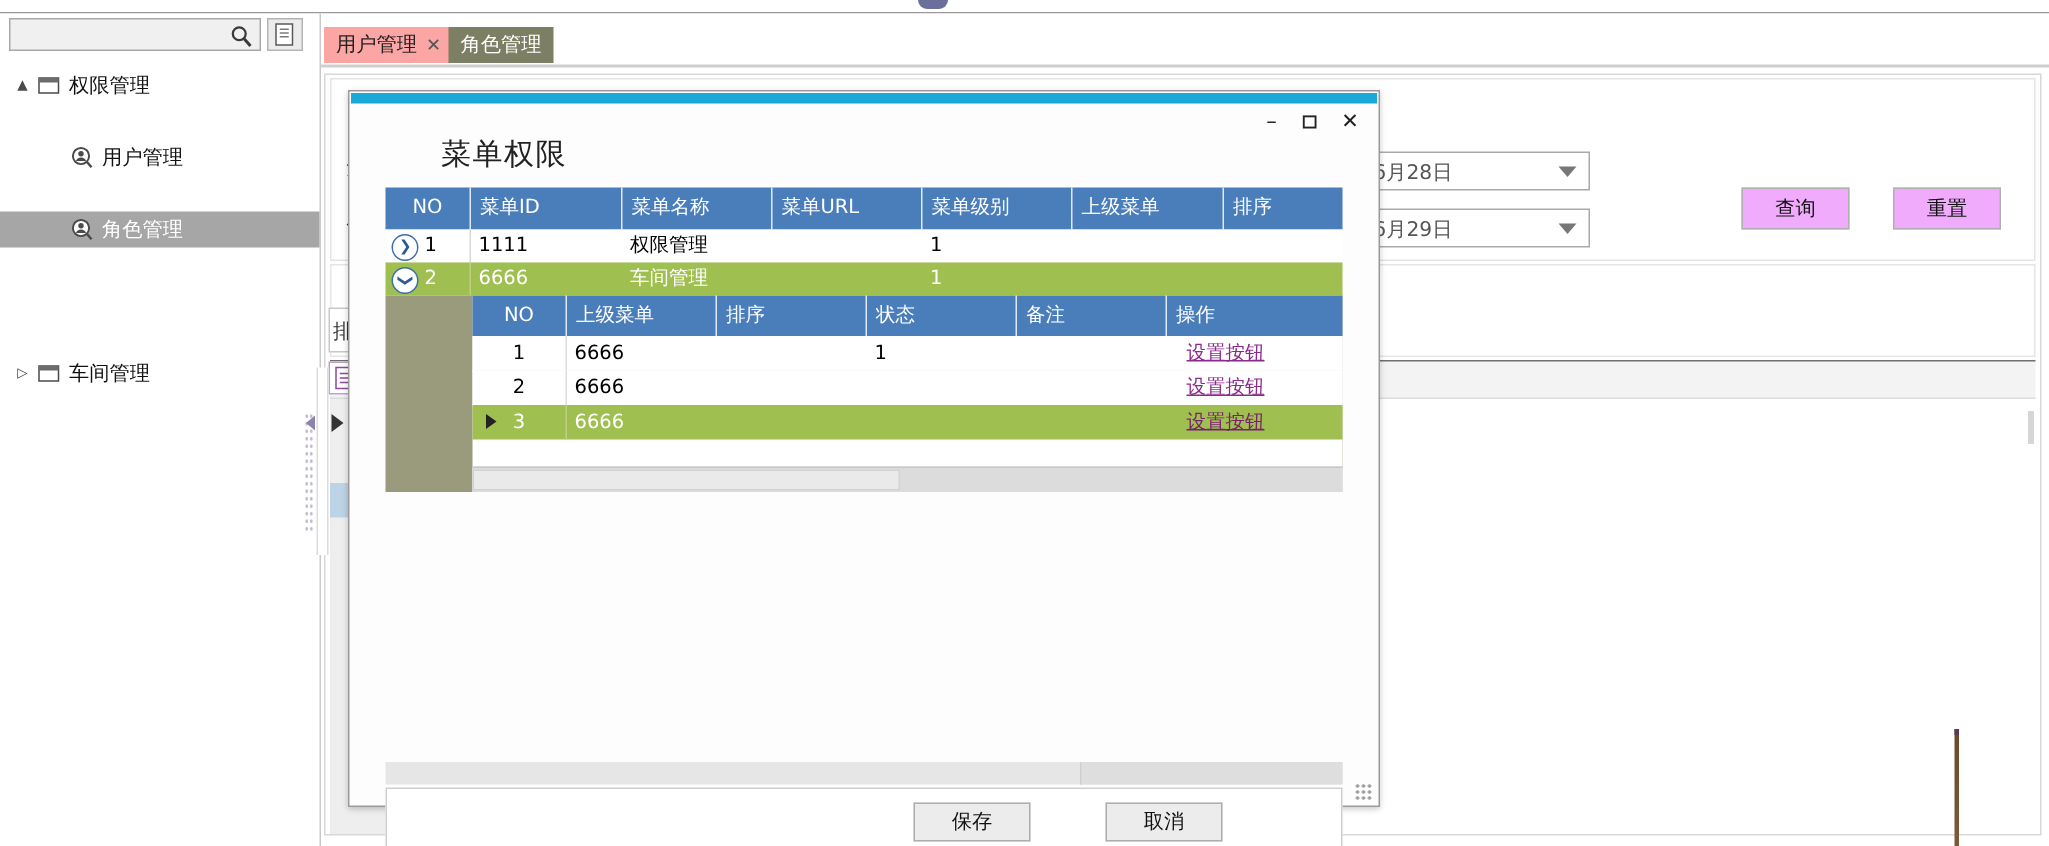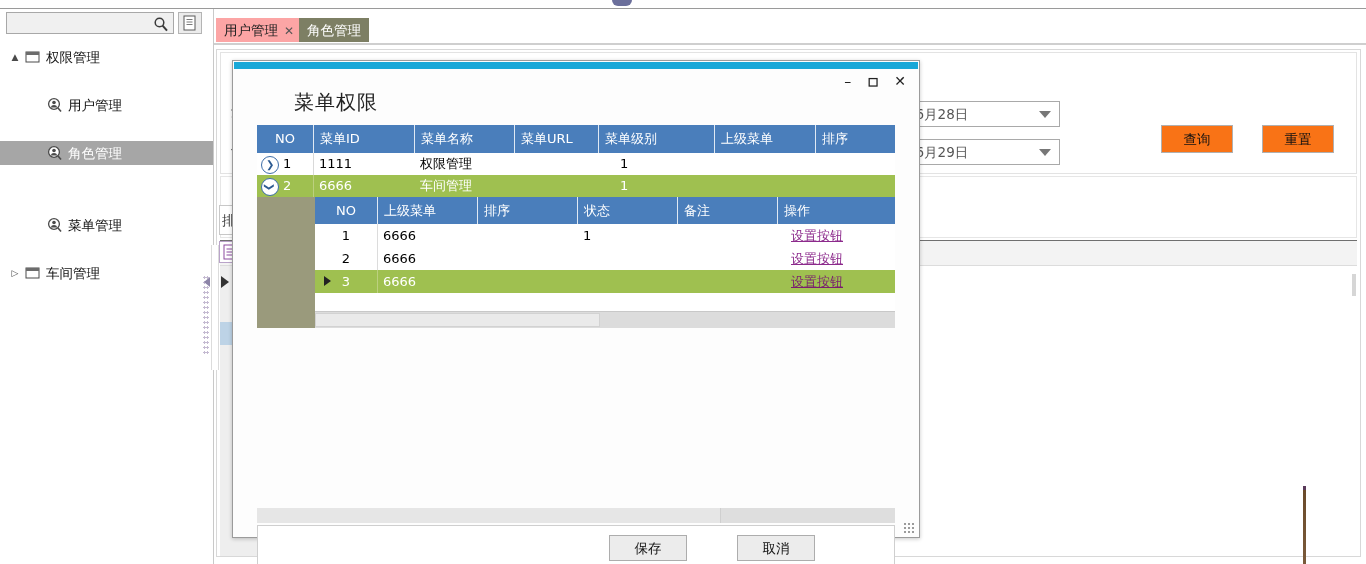--- a/index.html
+++ b/index.html
@@ -43,21 +43,21 @@
   .tab.active .tclose { margin-left:6px; color:#555; font-size:12px; }
   .tab.inactive { left:85px; background:#7d7f64; color:#fff; }
   .tabline { position:absolute; left:0; top:34px; width:1152px; height:2px; background:#cfcfcf; }
 
   .panel-outer { position:absolute; left:2px; top:40px; width:1145px; height:508px; border:1px solid #d8d8d8; box-sizing:border-box; background:#fff; }
   .search-area { position:absolute; left:3px; top:2px; width:1137px; height:122px; border:1px solid #e3e3e3; box-sizing:border-box; background:#fff; }
   .fld-label { position:absolute; font-size:13.5px; color:#222; }
   .combo { position:absolute; width:165px; height:26px; background:#fff; border:1px solid #a9a9a9; box-sizing:border-box; }
   .combo .cv { position:absolute; left:6px; top:4px; font-size:13.5px; color:#555; }
   .combo .carrow { position:absolute; right:8px; top:9px; width:0;height:0; border-left:6px solid transparent; border-right:6px solid transparent; border-top:7px solid #777; }
-  .gbtn { position:absolute; width:72px; height:28px; background:#f97316; border:1px solid #b0b0b0; box-sizing:border-box;
+  .gbtn { position:absolute; width:72px; height:28px; background:#f0abfc; border:1px solid #b0b0b0; box-sizing:border-box;
           font-size:13.5px; color:#111; text-align:center; line-height:26px; }
 
   .toolbar-area { position:absolute; left:3px; top:126px; width:1137px; height:62px; border:1px solid #e6e6e6; box-sizing:border-box; background:#fff; }
   .grid-hdr { position:absolute; left:3px; top:190px; width:1137px; height:26px; background:#f3f3f3; border-top:1px solid #6f6f6f; border-bottom:1px solid #dcdcdc; box-sizing:border-box;}
   .grid-body { position:absolute; left:3px; top:216px; width:1137px; height:290px; background:#fff; }
   .grid-left-col { position:absolute; left:0; top:0; width:130px; height:290px; background:#eeeeee; }
   .grid-sel-cell { position:absolute; left:0px; top:56px; width:130px; height:23px; background:#bdd3e6; }
   .grid-vline { position:absolute; left:130px; top:0; width:1px; height:290px; background:#e0e0e0; }
   .grid-scroll-tick { position:absolute; right:1px; top:8px; width:4px; height:22px; background:#d6d6d6; }
 
@@ -188,31 +188,20 @@
               <circle cx="8" cy="11" r="5.4" fill="#fff" stroke="#4a4a4a" stroke-width="1.3"></circle>
               <circle cx="8" cy="9.5" r="1.8" fill="#4a4a4a"></circle>
               <path d="M4.6 14.4a3.6 3.6 0 016.8 0z" fill="#4a4a4a"></path>
               <line x1="12" y1="15" x2="15" y2="18.5" stroke="#4a4a4a" stroke-width="1.6"></line>
             </svg>
         </span>
         <span class="tlabel" style="left:68px;">角色管理</span>
       </div>
 
 
-      <div class="tnode" style="top:96px">
-        <span class="fico" style="left:46px;">
-          <svg viewBox="0 0 18 24" width="18" height="24">
-              <circle cx="8" cy="11" r="5.4" fill="#fff" stroke="#4a4a4a" stroke-width="1.3"></circle>
-              <circle cx="8" cy="9.5" r="1.8" fill="#4a4a4a"></circle>
-              <path d="M4.6 14.4a3.6 3.6 0 016.8 0z" fill="#4a4a4a"></path>
-              <line x1="12" y1="15" x2="15" y2="18.5" stroke="#4a4a4a" stroke-width="1.6"></line>
-            </svg>
-        </span>
-        <span class="tlabel" style="left:68px;">菜单管理</span>
-      </div>
 
       <div class="tnode" style="top:120px">
         <span class="exp" style="left:8px;">▷</span>
         <span class="fico" style="left:24px;">
           <svg viewBox="0 0 18 24" width="18" height="24">
               <rect x="2" y="7" width="13" height="10" fill="#fff" stroke="#4a4a4a"></rect>
               <rect x="2" y="7" width="13" height="3" fill="#6c6c6c"></rect>
             </svg>
         </span>
         <span class="tlabel" style="left:46px;">车间管理</span>
@@ -303,21 +292,21 @@
 
     <div class="dlg-title">菜单权限</div>
 
     <div class="mgrid">
 
       <div class="mg-head">
         <div class="mg-th first" style="left:0;   width:56px;">NO</div>
         <div class="mg-th" style="left:56px;  width:101px;">菜单ID</div>
         <div class="mg-th" style="left:157px; width:100px;">菜单名称</div>
         <div class="mg-th" style="left:257px; width:100px;">菜单URL</div>
-        <div class="mg-th" style="left:341px; width:100px;">菜单级别</div>
+        <div class="mg-th" style="left:357px; width:100px;">菜单级别</div>
         <div class="mg-th" style="left:457px; width:101px;">上级菜单</div>
         <div class="mg-th" style="left:558px; width:80px;">排序</div>
       </div>
 
       <div class="mg-row odd" style="top:28px;">
         <div class="mg-no">
           <span class="expcirc">
               <span class="chev">❯</span>
             </span>
           <span class="mg-nonum">1</span>

